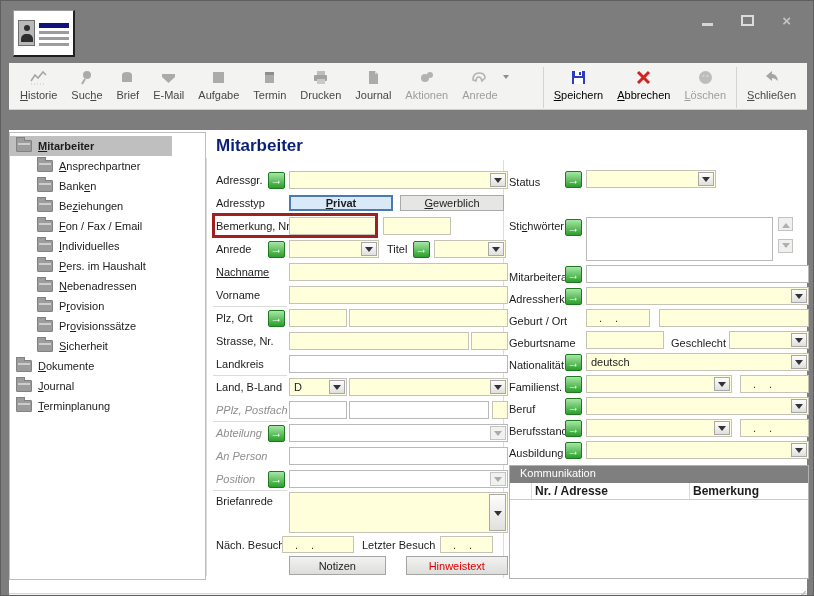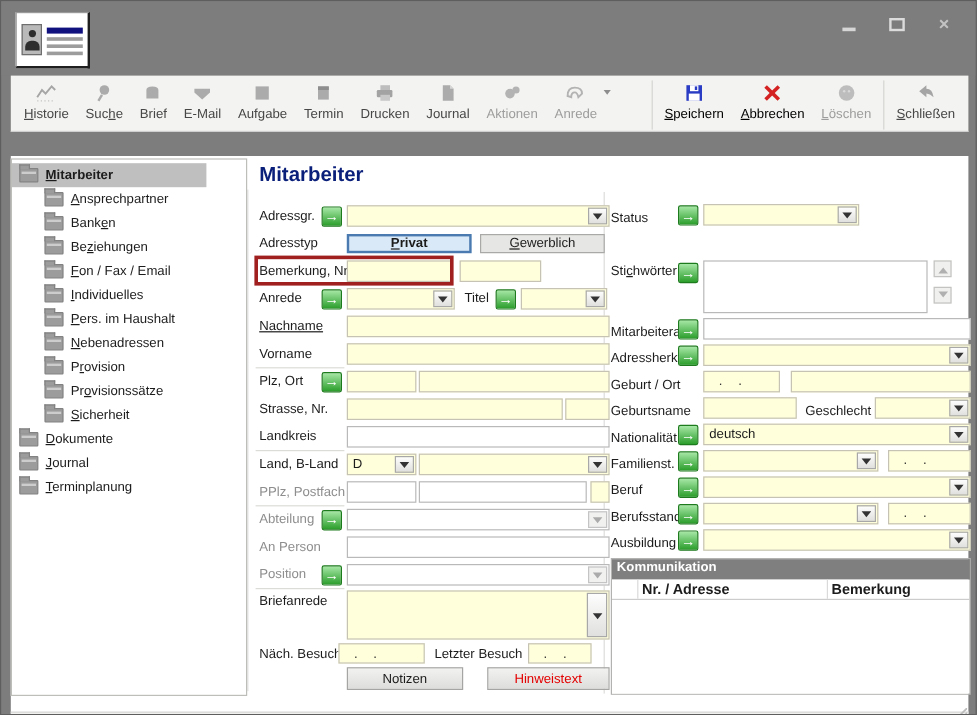--- a/index.html
+++ b/index.html
@@ -50,21 +50,21 @@
   .tlbl{white-space:nowrap;}
   
   .main{position:absolute;left:197px;top:0;right:0;bottom:0;}
   .vdivL{position:absolute;left:0;top:28px;bottom:28px;width:1px;background:#dddddb;}
   .vdivR{position:absolute;left:297px;top:30px;bottom:26px;width:1px;background:#dddddb;}
   .formcol{position:absolute;left:10px;top:2px;width:292px;}
   .ftitle{color:#0a1f7a;font-size:17px;font-weight:bold;height:24px;margin-top:4px;margin-bottom:10px;}
   .frow{display:flex;align-items:center;height:20px;margin-bottom:3px;position:relative;}
   .flabel{width:52px;flex:none;white-space:nowrap;overflow:visible;}
   .flabel.w73{width:73px;}
-  .flabel.dim{color:#8e8e8e;}
+  .flabel.dim{color:#8e8e8e;font-style:italic;}
   .ul-all{text-decoration:underline;}
   .ga{width:17px;height:17px;flex:none;margin-right:4px;background:linear-gradient(#a6e7a6,#2b9e2b);
       border:1px solid #1d7a1d;border-radius:2px;color:#fff;font-weight:bold;font-size:12px;
       display:flex;align-items:center;justify-content:center;line-height:1;}
   .yf{background:#ffffdc;border:1px solid #c6c3b4;height:18px;}
   .wf{background:#ffffff;border:1px solid #b9b9b9;height:18px;}
   .combo{position:relative;}
   .darr{position:absolute;right:1px;top:1px;bottom:1px;width:16px;background:linear-gradient(#fdfdfd,#e0e0de);
         border:1px solid #a8a8a8;display:flex;align-items:center;justify-content:center;}
   .darr::after{content:'';width:0;height:0;border:4px solid transparent;border-top:5px solid #333;margin-top:5px;}
@@ -82,21 +82,21 @@
   
   .rightcol{position:absolute;left:303px;top:0;width:300px;}
   .rrow{display:flex;align-items:flex-end;height:19px;margin-bottom:3px;position:relative;}
   .rlabel{width:56px;flex:none;white-space:nowrap;overflow:hidden;}
   .rlabel.w77{width:77px;overflow:visible;}
   .scrbtn{width:15px;height:14px;background:#f0f0ee;border:1px solid #c3c3c1;
           display:flex;align-items:center;justify-content:center;}
   .scrbtn .tri-up{width:0;height:0;border:4px solid transparent;border-bottom:5px solid #b0b0b0;margin-bottom:2px;}
   .scrbtn .tri-dn{width:0;height:0;border:4px solid transparent;border-top:5px solid #b0b0b0;margin-top:2px;}
   .komm{margin-top:6px;border:1px solid #b2b2b0;}
-  .kommhdr{height:17px;background:#7f7f7f;color:#ffffff;font-weight:bold;padding:1px 4px;}
+  .kommhdr{height:17px;background:#7f7f7f;color:#ffffff;font-weight:normal;padding:1px 10px;}
   .kommcols{display:grid;grid-template-columns:22px 158px 1fr;background:#ffffff;height:17px;
             border-bottom:1px solid #cccccc;font-weight:bold;font-size:12px;}
   .kommcols div{border-right:1px solid #dadada;padding:1px 3px;white-space:nowrap;}
   .kommbody{height:78px;background:#ffffff;}
   
   .statusbar{position:absolute;left:0;right:0;top:463px;height:11px;background:#f1f1ef;
              border-top:1px solid #d8d8d6;}
   .grip{position:absolute;right:1px;bottom:0;}
 </style>
 </head>

